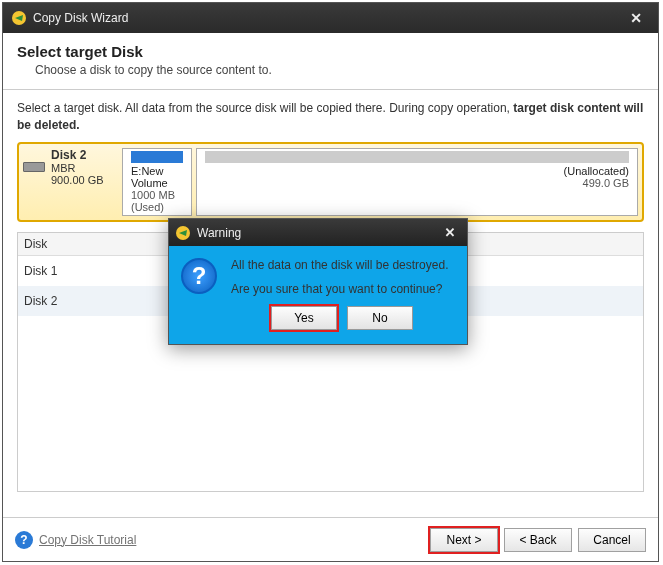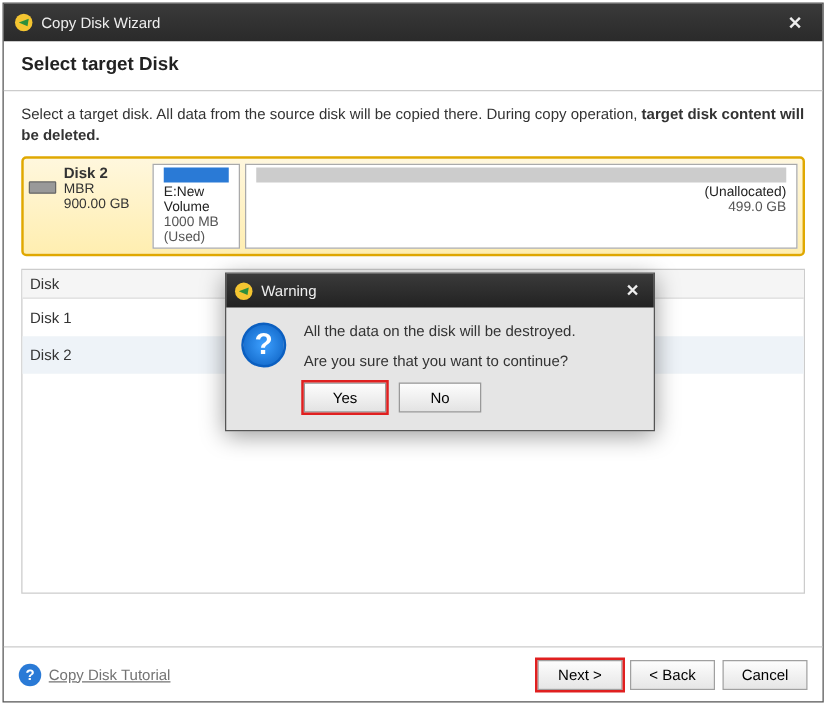--- a/index.html
+++ b/index.html
@@ -45,30 +45,30 @@
   .trow .c { padding: 8px 6px; }
   .trow.sel { background: #eef3f8; }
 
   .footer { border-top: 1px solid #ccc; height: 44px; display: flex; align-items: center; padding: 0 12px; }
   .helpicon { width: 18px; height: 18px; border-radius: 50%; background: #2a7ad6; color: #fff; display: flex; align-items: center; justify-content: center; font-weight: bold; font-size: 12px; margin-right: 6px; }
   .helplink { color: #737373; text-decoration: underline; font-size: 12px; cursor: pointer; }
   .spacer { flex: 1; }
   .btn { min-width: 68px; height: 24px; background: linear-gradient(#fdfdfd,#e6e6e6); border: 1px solid #a0a0a0; font-size: 12px; cursor: pointer; margin-left: 6px; padding: 0 8px; }
 
   
-  .modal { position: absolute; left: 180px; top: 218px; width: 344px; background: #e5e5e5; border: 1px solid #555; box-shadow: 0 4px 18px rgba(0,0,0,.4); }
+  .modal { position: absolute; left: 168px; top: 218px; width: 300px; background: #0ea5e9; border: 1px solid #555; box-shadow: 0 4px 18px rgba(0,0,0,.4); }
   .modal .mtitle { background: linear-gradient(#3a3a3a,#222); color: #eee; height: 27px; display: flex; align-items: center; padding: 0 6px; font-size: 12px; }
   .modal .mtitle .mi { width: 16px; height: 16px; margin-right: 6px; }
   .modal .mtitle .mt { flex: 1; }
   .modal .mtitle .mx { width: 22px; height: 18px; display: flex; align-items: center; justify-content: center; font-weight: bold; cursor: pointer; font-size: 13px; }
   .modal .mbody { padding: 12px 12px 14px 12px; display: flex; }
   .qicon { width: 36px; height: 36px; border-radius: 50%; background: radial-gradient(#3da0ff,#0b5fc0); color: #fff; font-size: 24px; font-weight: bold; display: flex; align-items: center; justify-content: center; margin-right: 14px; flex-shrink: 0; border: 2px solid #0b5fc0; }
   .mtxt { font-size: 12px; color: #333; }
   .mtxt p { margin-bottom: 10px; }
-  .mbtns { display: flex; gap: 10px; margin-top: 6px; }
+  .mbtns { display: flex; gap: 10px; margin-top: 6px; margin-left: 40px; }
   .mbtn { width: 66px; height: 24px; background: linear-gradient(#fdfdfd,#e3e3e3); border: 1px solid #999; font-size: 12px; cursor: pointer; }
 
   .hl-red { outline: 2px solid #e02020; outline-offset: 0; }
 </style>
 </head>
 <body>
 
 <div class="window">
 
   <div class="titlebar">
@@ -77,20 +77,21 @@
           <circle cx="8" cy="8" r="7" fill="#f4c531"></circle>
           <path d="M4 8 L12 5 L11 11 Z" fill="#2d8f3c"></path>
         </svg>
     </span>
     <span class="title">Copy Disk Wizard</span>
     <span class="close">✕</span>
   </div>
 
   <div class="headerpanel">
     <div class="h1">Select target Disk</div>
+    <div class="sub">Choose a disk to copy the source content to.</div>
   </div>
 
   <div class="body">
 
     <div class="instr">
       <span>Select a target disk. All data from the source disk will be copied there. During copy operation, </span><b>target disk content will be deleted.</b>
     </div>
 
     <div class="diskbox">
       <div class="diskinfo" style="position:relative;">

